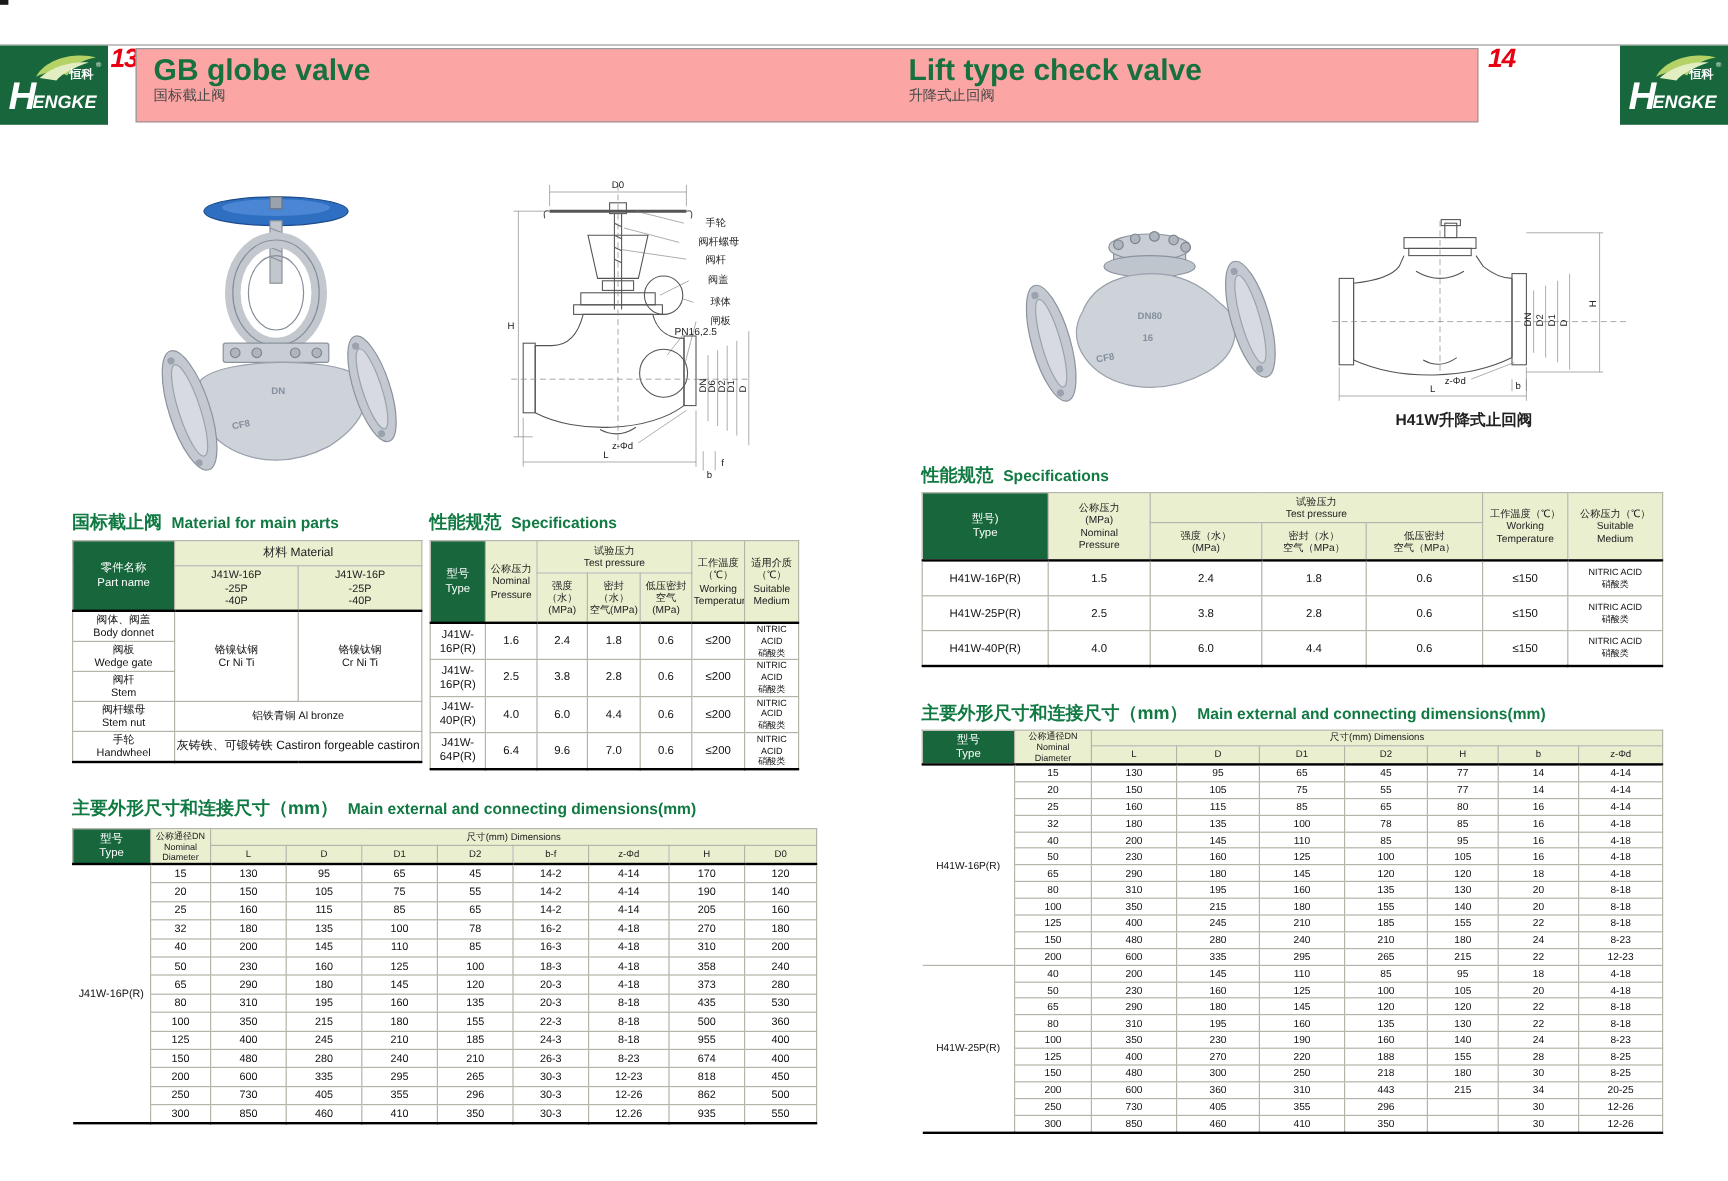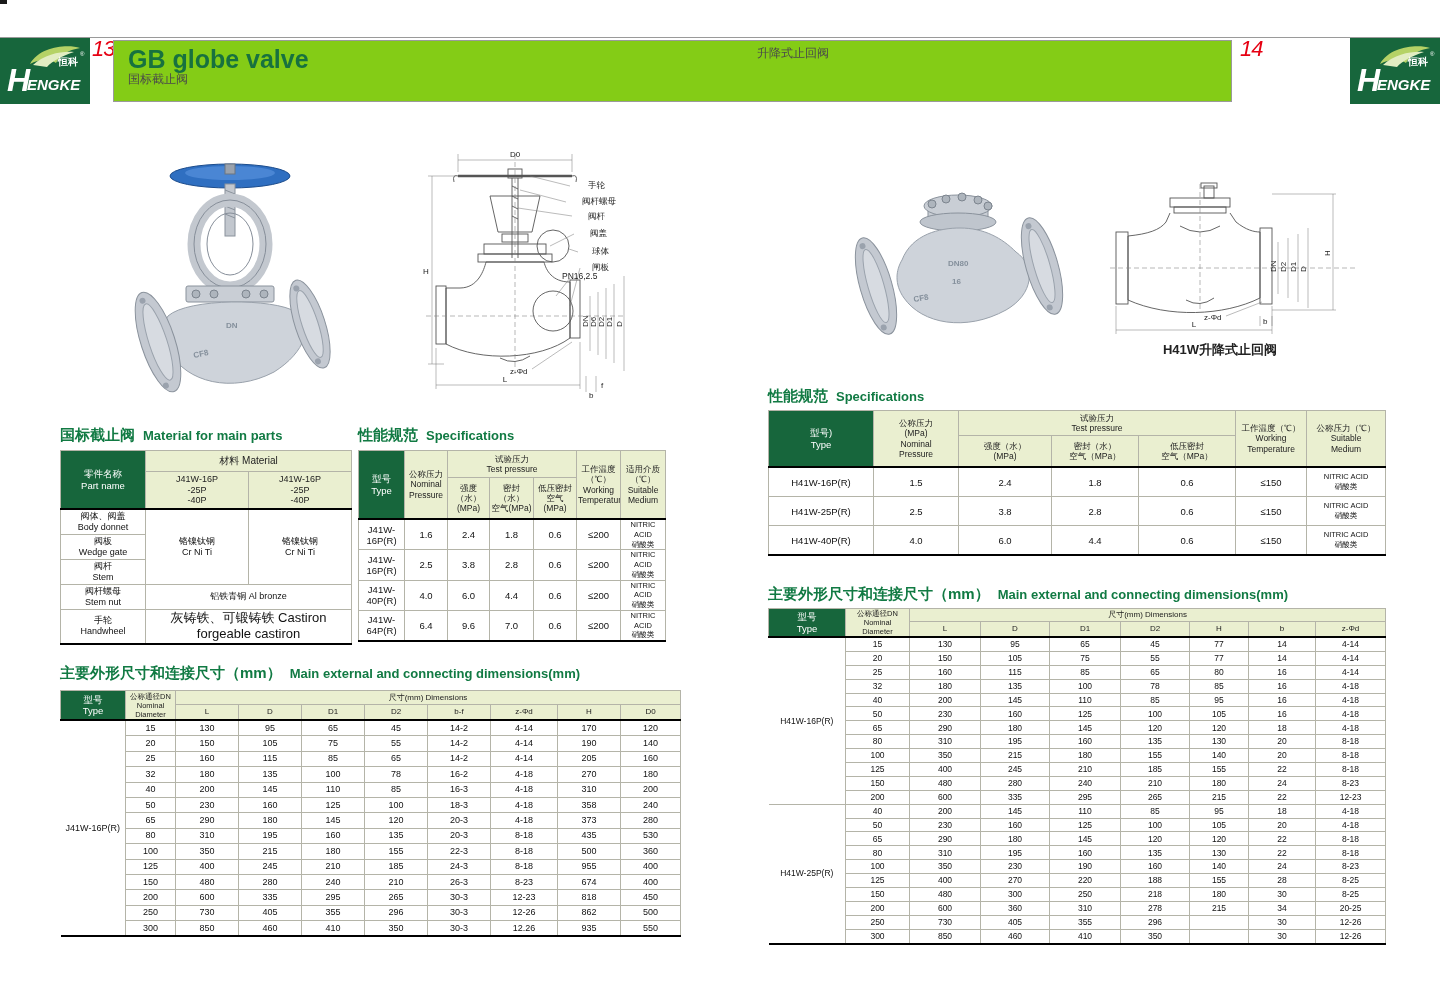--- a/index.html
+++ b/index.html
@@ -11,28 +11,28 @@
   
   .crop-mark{position:absolute;left:0;top:0;width:7px;height:4px;background:#1a1a1a;}
   .top-rule{position:absolute;left:0;top:37px;width:1440px;height:1px;background:#9a9a9a;}
 
   
   .logo{position:absolute;top:38px;width:90px;height:66px;background:#17663C;}
   .logo.left{left:0;}
   .logo.right{left:1350px;}
 
   
-  .pageno{position:absolute;top:36px;font-size:22px;font-weight:normal;color:#E60012;
+  .pageno{position:absolute;top:36px;font-size:22px;font-weight:bold;color:#E60012;
           font-style:italic;letter-spacing:-1px;}
   .pageno.left{left:92px;}
   .pageno.right{left:1240px;}
 
   
   .titlebar{position:absolute;left:113px;top:40px;width:1117px;height:60px;
-            border:1px solid #9a9a9a;background:#84cc16;}
+            border:1px solid #9a9a9a;background:#fca5a5;}
   .titleblock{position:absolute;top:5px;}
   .titleblock .t-en{font-size:25px;font-weight:bold;color:#17713F;letter-spacing:0px;
                     font-stretch:condensed;line-height:1.05;}
   .titleblock .t-zh{font-size:12px;color:#4a4a4a;line-height:1.3;}
   .titleblock.lft{left:14px;}
   .titleblock.rgt{left:643px;}
 
   
   .sec-title{position:absolute;white-space:nowrap;}
   .sec-title .zh{font-size:15px;font-weight:bold;color:#117A43;}
@@ -85,20 +85,21 @@
   </div>
 
   <div class="pageno left">13</div>
 
   <div class="titlebar">
     <div class="titleblock lft">
       <div class="t-en">GB globe valve</div>
       <div class="t-zh">国标截止阀</div>
     </div>
     <div class="titleblock rgt">
+      <div class="t-en">Lift type check valve</div>
       <div class="t-zh">升降式止回阀</div>
     </div>
   </div>
 
   <div class="pageno right">14</div>
 
   <div class="logo right">
     <svg width="90" height="66" viewBox="0 0 90 66">
       <path d="M30,26 C40,8 68,6 80,10 C68,12 60,17 56,25 C48,20 38,22 30,26 Z" fill="#B5D266"></path>
       <path d="M33,27 C45,16 62,13 74,14 C62,18 52,23 47,29 Z" fill="#E2EDC2"></path>
@@ -341,21 +342,21 @@
 Stem</td>
       </tr>
       <tr>
         <td class="pre">阀杆螺母
 Stem nut</td>
         <td colspan="2">铝铁青铜 Al bronze</td>
       </tr>
       <tr>
         <td class="pre">手轮
 Handwheel</td>
-        <td colspan="2" style="font-size:13px">灰铸铁、可锻铸铁 Castiron forgeable castiron</td>
+        <td colspan="2" style="font-size:10px">灰铸铁、可锻铸铁 Castiron forgeable castiron</td>
       </tr>
     </tbody>
   </table>
 
   <table class="tbl spec" style="left:358px;top:450px;width:307px">
     <colgroup>
         <col style="width:46px">
         <col style="width:43px">
         <col style="width:42px">
         <col style="width:44px">
@@ -925,21 +926,21 @@
           <td>218</td>
           <td>180</td>
           <td>30</td>
           <td>8-25</td>
         </tr>
         <tr>
           <td>200</td>
           <td>600</td>
           <td>360</td>
           <td>310</td>
-          <td>278</td>
+          <td>443</td>
           <td>215</td>
           <td>34</td>
           <td>20-25</td>
         </tr>
         <tr>
           <td>250</td>
           <td>730</td>
           <td>405</td>
           <td>355</td>
           <td>296</td>

